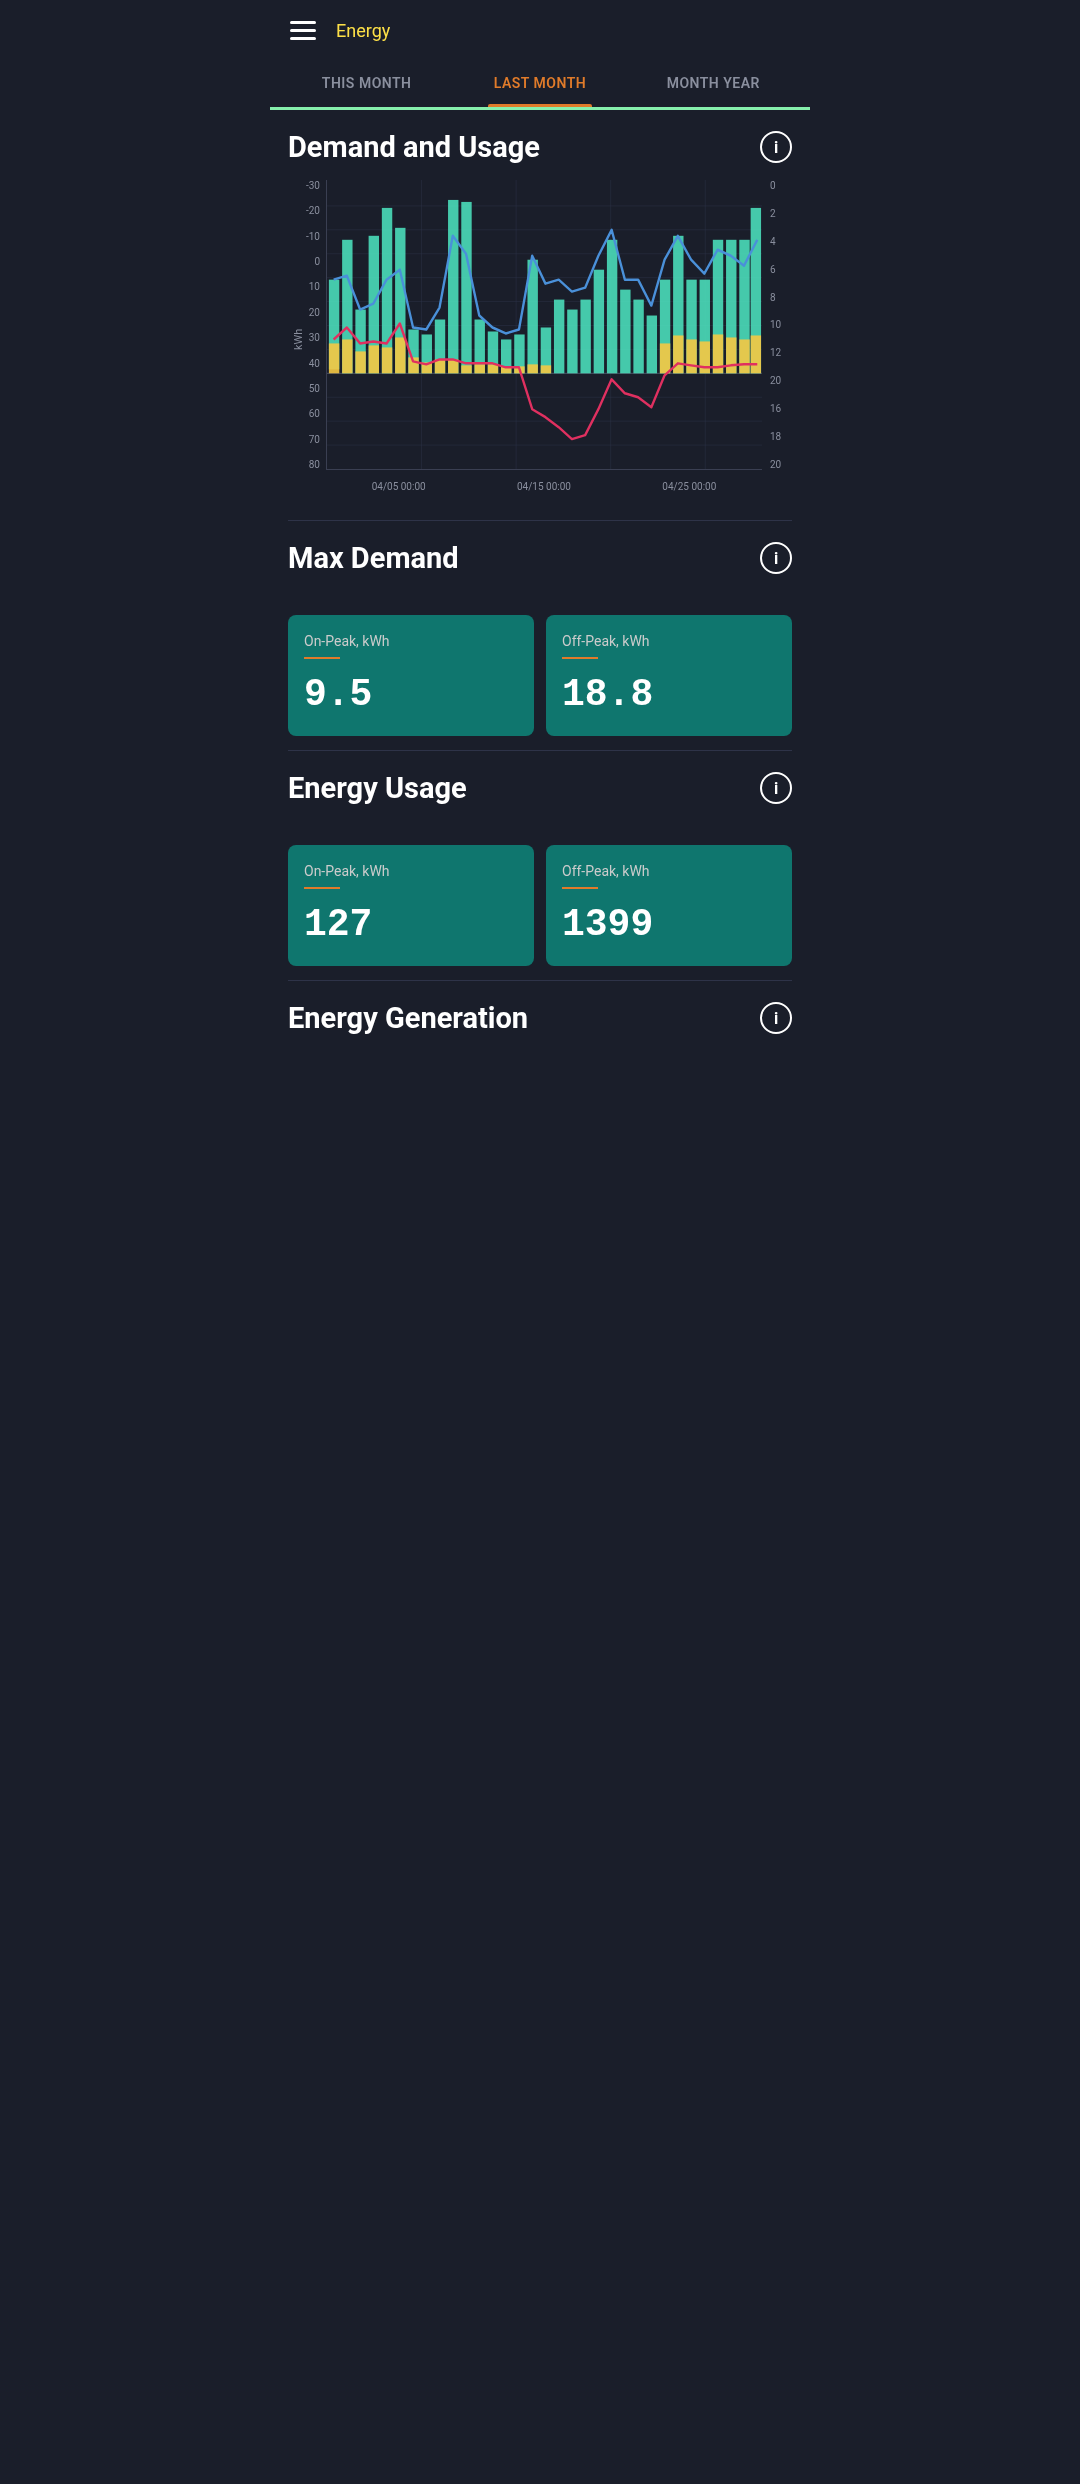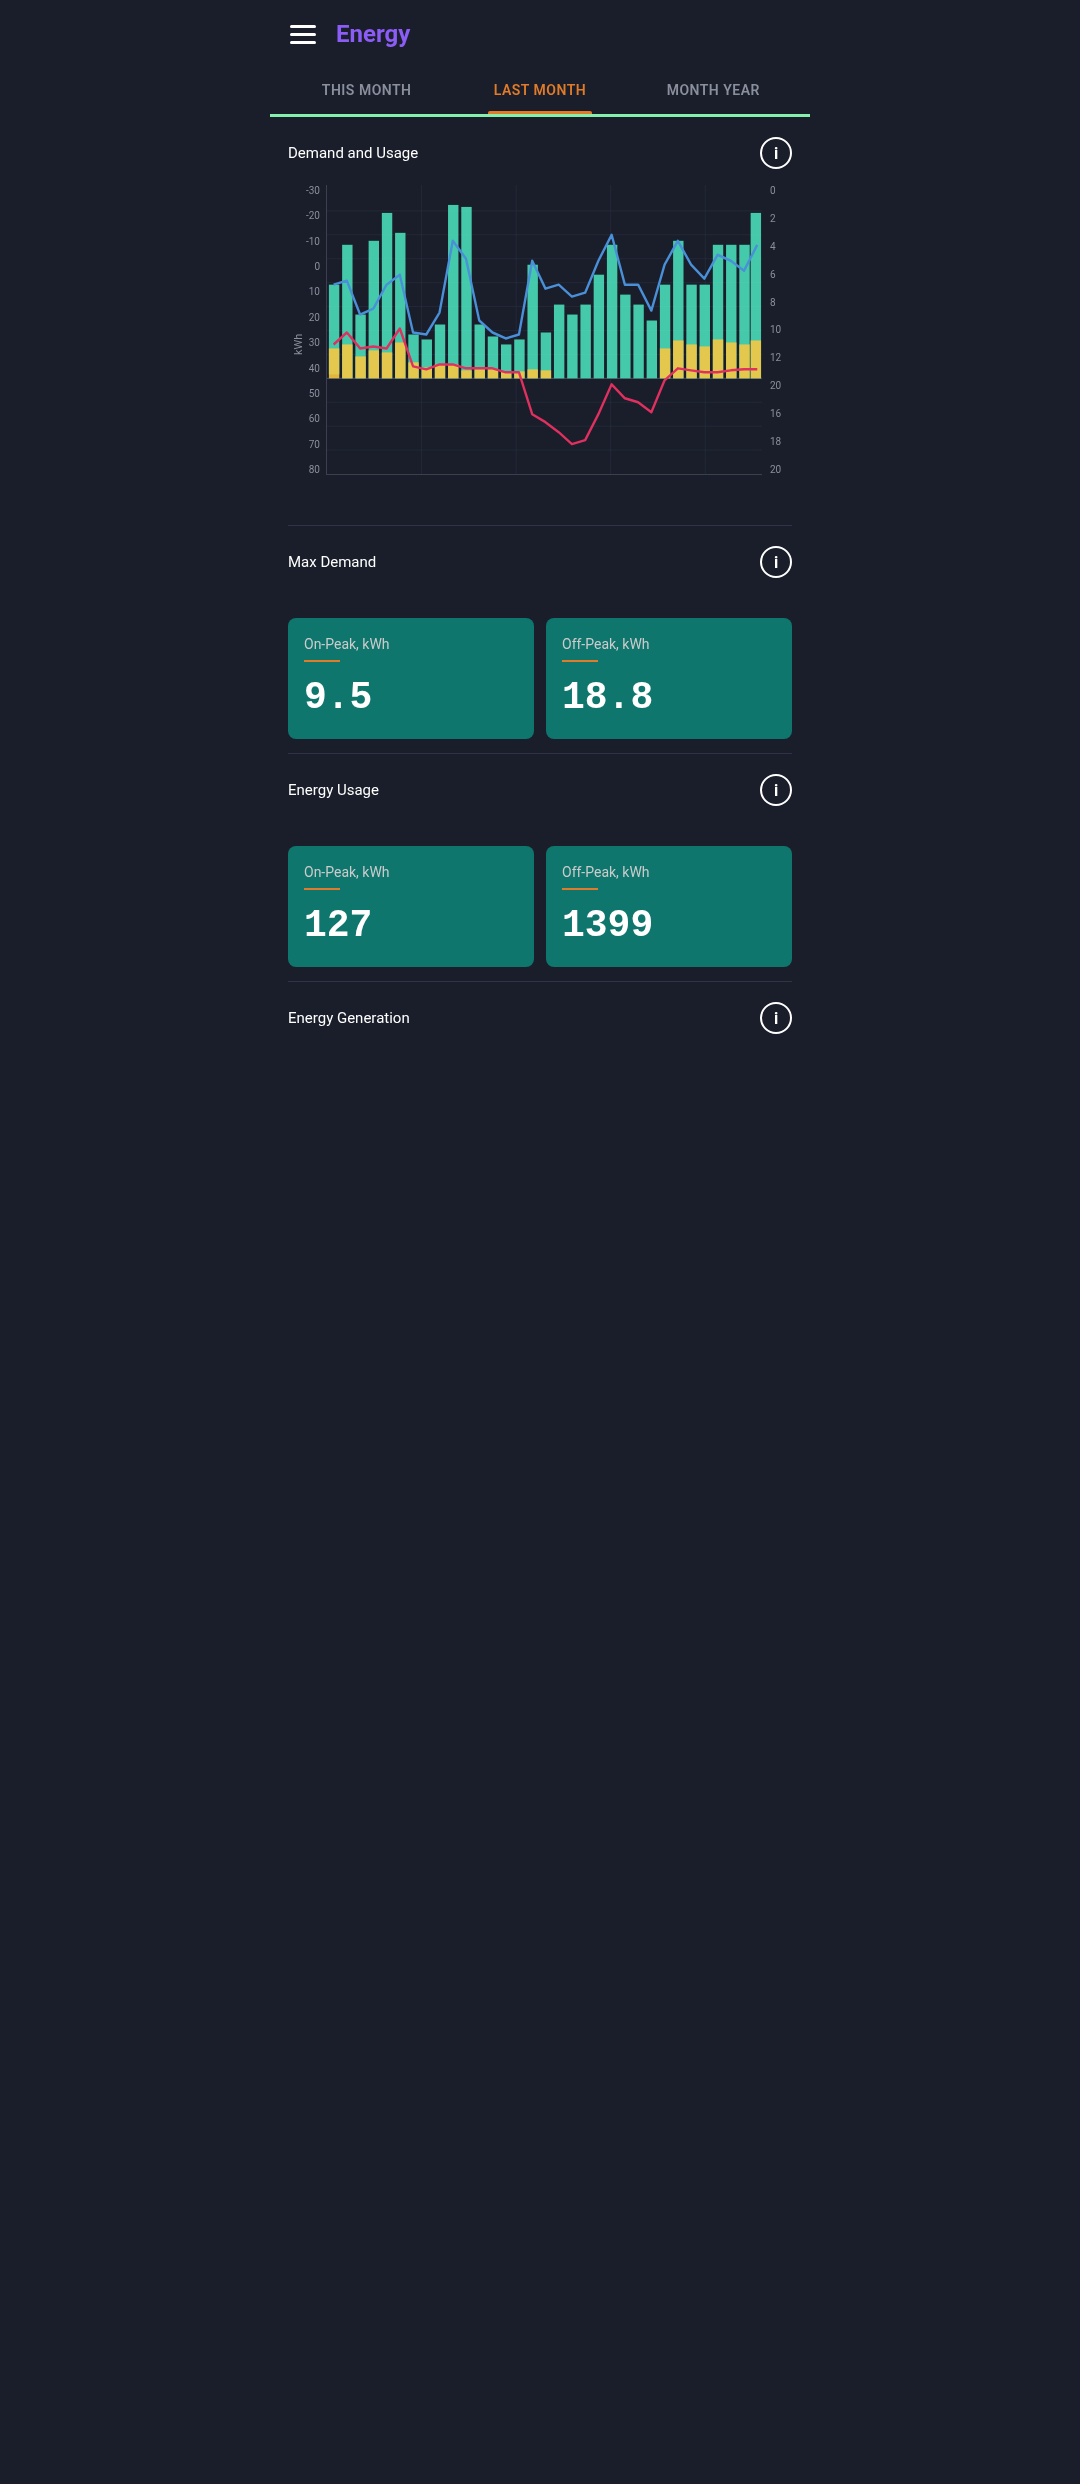--- a/index.html
+++ b/index.html
@@ -31,23 +31,23 @@
 
     .hamburger-icon span {
       display: block;
       width: 26px;
       height: 3px;
       background: #ffffff;
       border-radius: 2px;
     }
 
     .header-title {
-      font-size: 24px;
-      font-weight: 700;
-      color: #8b5cf6;
+      font-size: 18px;
+      font-weight: 400;
+      color: #fde047;
     }
 
     .tabs {
       display: flex;
       border-bottom: 3px solid #86efac;
       padding: 0 10px;
       justify-content: center;
     }
 
     .tab {
@@ -82,22 +82,22 @@
     }
 
     .section-header {
       display: flex;
       align-items: center;
       justify-content: space-between;
       margin-bottom: 16px;
     }
 
     .section-title {
-      font-size: 15px;
-      font-weight: 400;
+      font-size: 29px;
+      font-weight: 700;
       color: #ffffff;
     }
 
     .info-icon {
       width: 32px;
       height: 32px;
       border: 2px solid #ffffff;
       border-radius: 50%;
       display: flex;
       align-items: center;
@@ -378,20 +378,25 @@
       <span>16</span>
       <span>20</span>
       <span>12</span>
       <span>10</span>
       <span>8</span>
       <span>6</span>
       <span>4</span>
       <span>2</span>
       <span>0</span>
     </div>
+    <div class="x-axis">
+      <span class="x-label">04/05 00:00</span>
+      <span class="x-label">04/15 00:00</span>
+      <span class="x-label">04/25 00:00</span>
+    </div>
   </div>
 </div>
 
 <div class="divider"></div>
 
 <div class="section">
   <div class="section-header">
     <span class="section-title">Max Demand</span>
     <div class="info-icon">i</div>
   </div>

